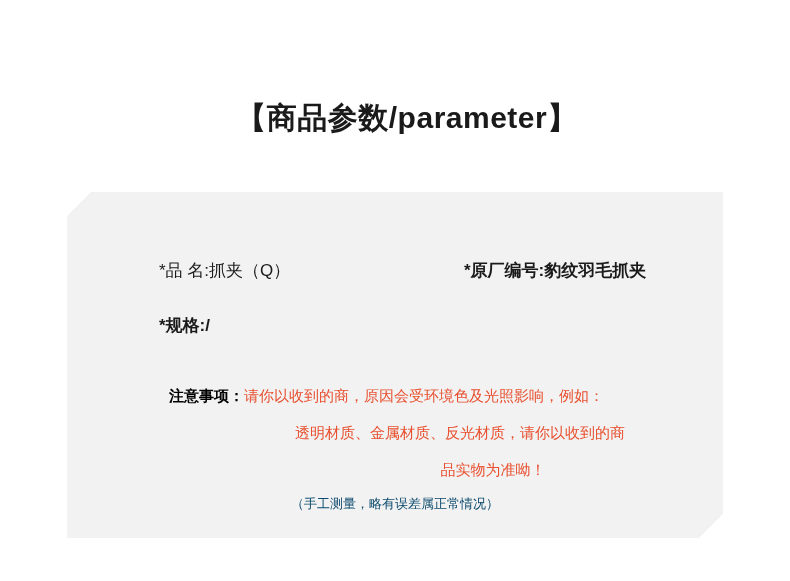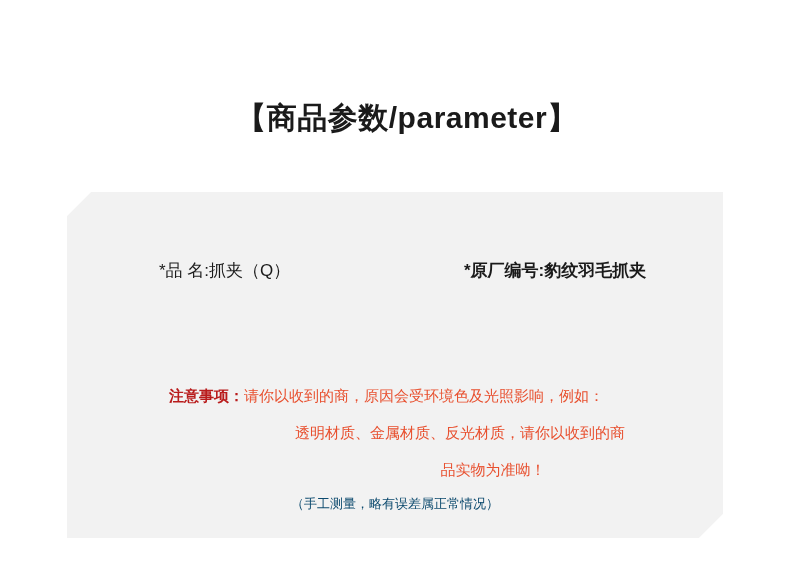--- a/index.html
+++ b/index.html
@@ -93,21 +93,21 @@
     font-size: 15px;
     line-height: 37px;
     color: #e8502f;
     white-space: nowrap;
   }
   .notice-line.l1 {
     text-align: left;
     padding-left: 66px;
   }
   .notice-line.l1 .label {
-    color: #b91c1c;
+    color: #000000;
     font-weight: bold;
   }
   .notice-line.l2 {
     text-align: center;
     padding-left: 130px;
   }
   .notice-line.l3 {
     text-align: center;
     padding-left: 196px;
   }
@@ -132,20 +132,21 @@
   <div class="panel">
     <div class="corner-tl"></div>
     <div class="corner-br"></div>
 
     <div class="spec-grid">
       <div class="spec-row">
         <div class="spec-cell left">*品 名:抓夹（Q）</div>
         <div class="spec-cell right">*原厂编号:豹纹羽毛抓夹</div>
       </div>
       <div class="spec-row">
+        <div class="spec-cell right">*规格:/</div>
       </div>
     </div>
 
     <div class="notice">
       <div class="notice-line l1"><span class="label">注意事项：</span><span>请你以收到的商，原因会受环境色及光照影响，例如：</span></div>
       <div class="notice-line l2">透明材质、金属材质、反光材质，请你以收到的商</div>
       <div class="notice-line l3">品实物为准呦！</div>
     </div>
 
     <div class="footnote">（手工测量，略有误差属正常情况）</div>

